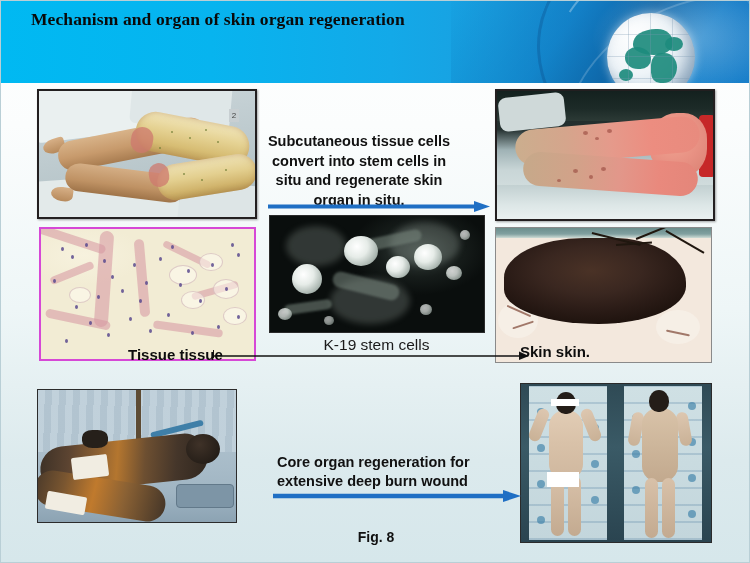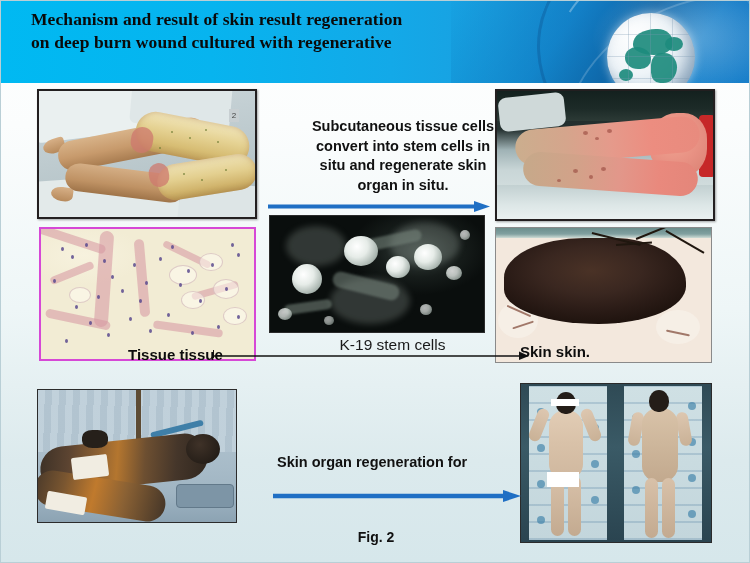--- a/index.html
+++ b/index.html
@@ -218,29 +218,29 @@
   .censor{position:absolute;background:#ffffff;}
   .cen-eye{left:30px;top:15px;width:28px;height:7px;}
   .cen-groin{left:26px;top:88px;width:32px;height:15px;}
 
   
   .core-title{
     position:absolute;left:262px;top:91px;width:228px;text-align:center;
     font-weight:bold;font-size:14.5px;color:#111;letter-spacing:.2px;
   }
   .core-body{
-    position:absolute;left:258px;top:116px;width:200px;text-align:center;
-    font-weight:bold;font-size:14.5px;line-height:19.5px;color:#111;margin-left:44px;
+    position:absolute;left:258px;top:131px;width:200px;text-align:center;
+    font-weight:bold;font-size:14.5px;line-height:19.5px;color:#111;
   }
   .label-tissue{
     position:absolute;left:127px;top:345px;
     font-weight:bold;font-size:15px;color:#0d0d0d;
   }
   .label-k19{
-    position:absolute;left:294px;top:335px;width:195px;text-align:center;
+    position:absolute;left:278px;top:335px;width:195px;text-align:center;
     font-size:15.5px;color:#1a1a1a;
   }
   .label-skin-organ{
     position:absolute;left:519px;top:342px;
     font-weight:bold;font-size:15px;color:#0d0d0d;
   }
   .bottom-text{
     position:absolute;left:276px;top:452px;width:250px;
     font-weight:bold;font-size:14.5px;line-height:19px;color:#111;
   }
@@ -267,22 +267,21 @@
     <div class="swirl s4"></div>
     <div class="globe">
       <div class="land g-l1"></div>
         <div class="land g-l2"></div>
       <div class="land g-l3"></div>
         <div class="land g-l4"></div>
       <div class="land g-l5"></div>
       <div class="mer"></div>
     </div>
     <div class="banner-title">
-      <div>Mechanism and result of skin result regeneration</div>
-      <div>on deep burn wound cultured with regenerative</div>
+      <div>Mechanism and organ of skin organ regeneration</div>
     </div>
   </div>
 
   <div class="photo fr-dark" id="photo-burn-legs">
     <div class="bl-bg"></div>
     <div class="bl-sheet bl-s1"></div>
       <div class="bl-sheet bl-s2"></div>
     <div class="bl-sheet bl-s3"></div>
       <div class="bl-sheet bl-s4"></div>
     <div class="foot f1"></div>
@@ -477,18 +476,19 @@
   <svg class="arrow-blue-2" viewBox="0 0 248 12">
     <line x1="0" y1="6" x2="230" y2="6" stroke="#1f6fc4" stroke-width="4.5"></line>
     <polygon points="230,0 248,6 230,12" fill="#1f6fc4"></polygon>
   </svg>
 
   <div class="label-tissue">Tissue tissue</div>
   <div class="label-k19">K-19 stem cells</div>
   <div class="label-skin-organ">Skin skin.</div>
 
   <div class="bottom-text">
-    <div>Skin organ regeneration for</div>
-  </div>
-
-  <div class="fig-caption">Fig. 2</div>
+    <div>Core organ regeneration for</div>
+    <div>extensive deep burn wound</div>
+  </div>
+
+  <div class="fig-caption">Fig. 8</div>
 
 </div>
 
 </body></html>

